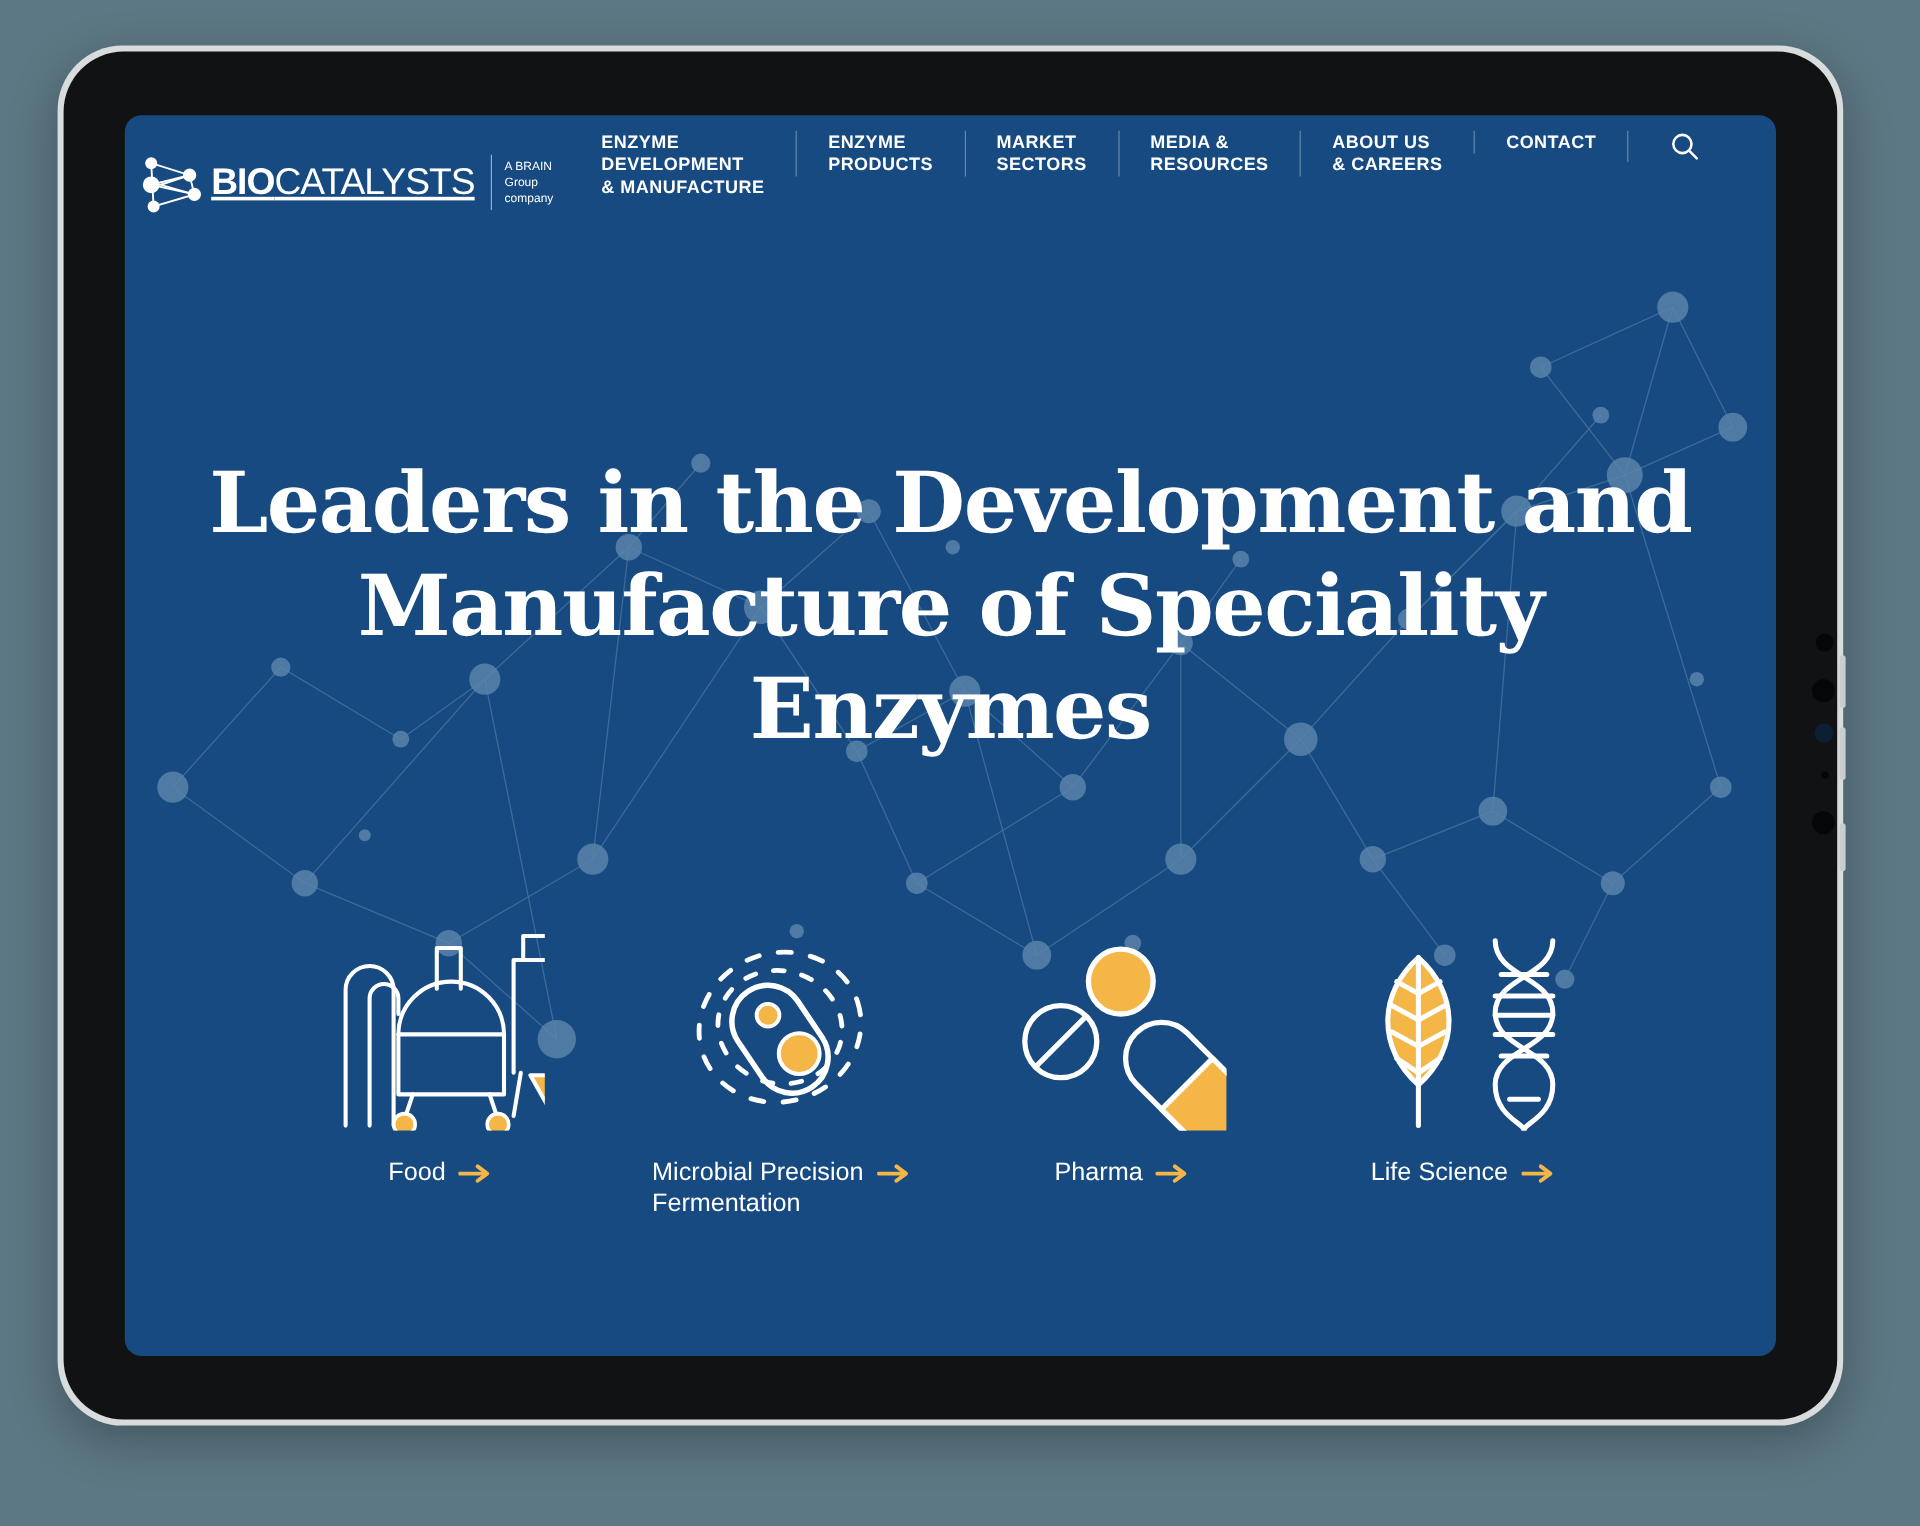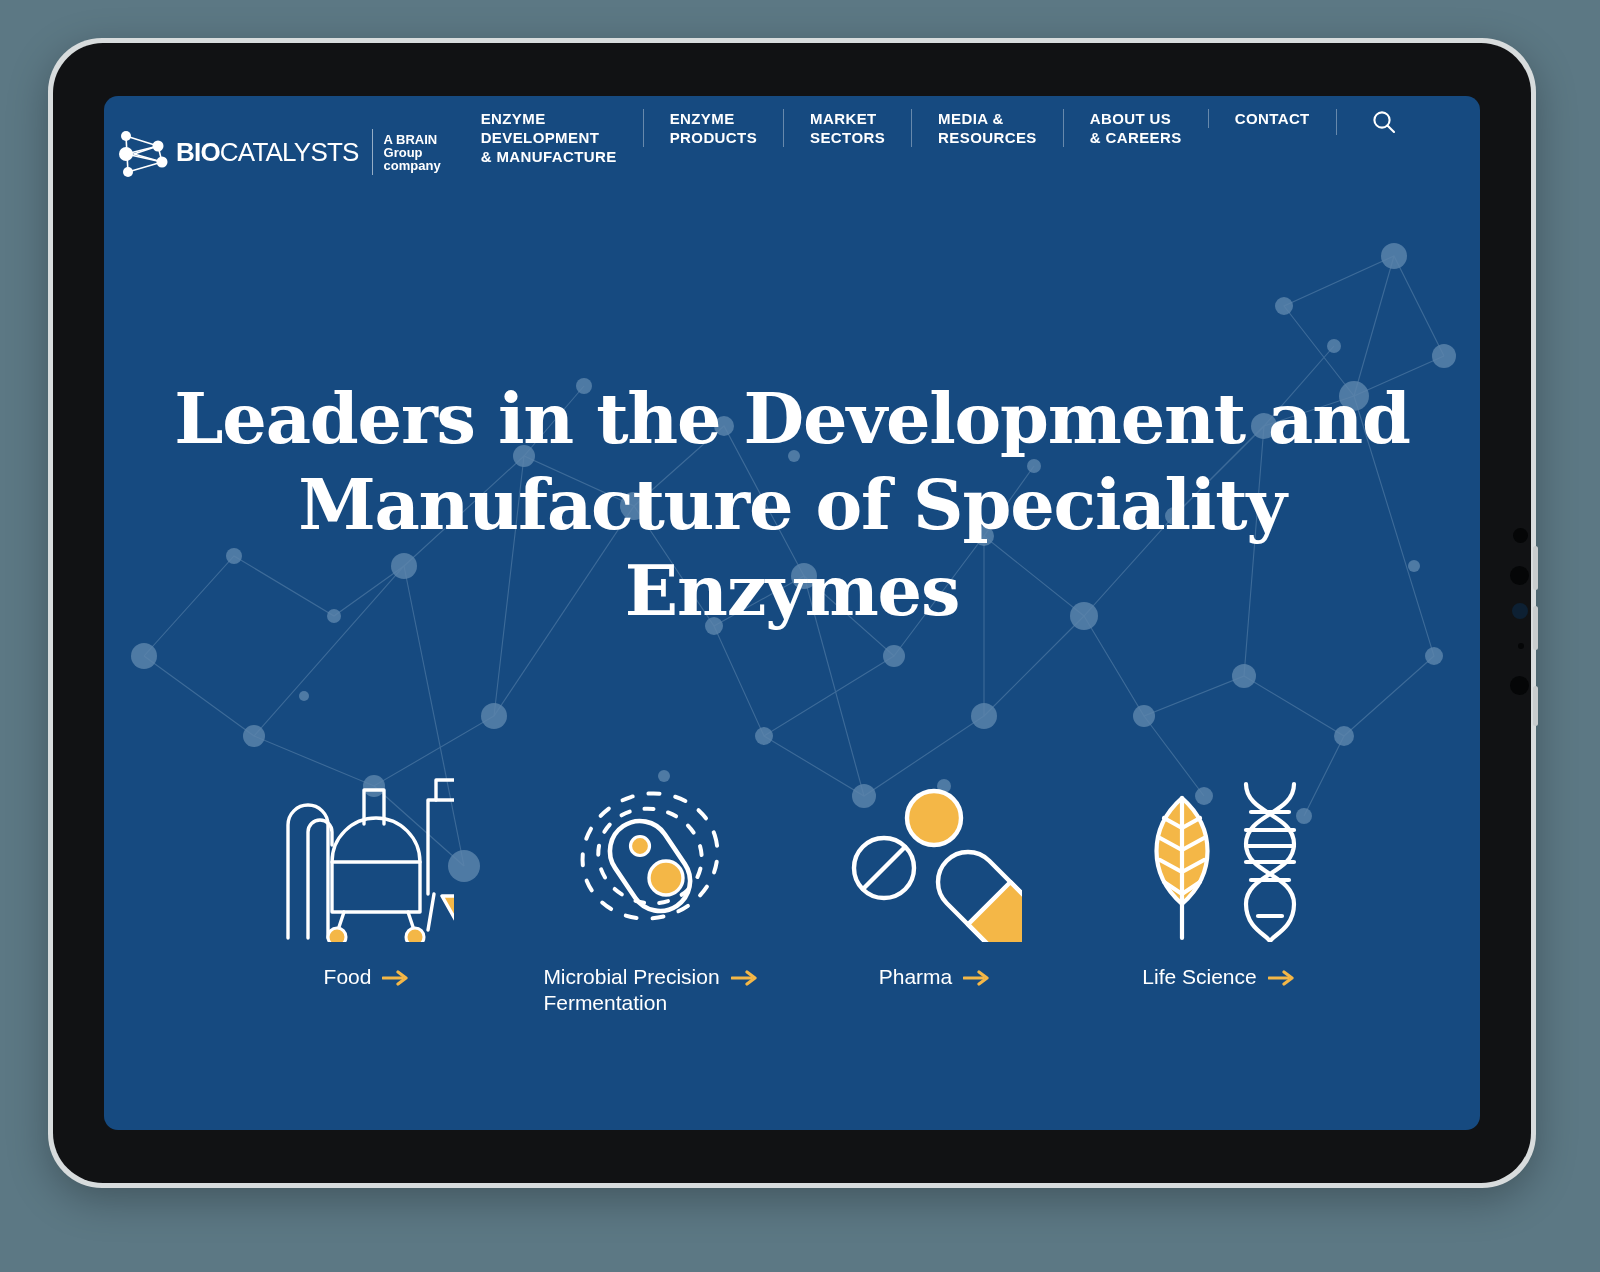--- a/index.html
+++ b/index.html
@@ -86,39 +86,40 @@
   #brand-logo {
     display: flex;
     align-items: center;
     flex: 0 0 auto;
     padding-right: 16px;
     cursor: pointer;
   }
   #logo-mark { width: 52px; height: 56px; flex: 0 0 auto; }
   #logo-wordmark {
     font-family: "Liberation Sans", sans-serif;
-    font-size: 26px;
+    font-size: 31px;
     letter-spacing: -0.8px;
     color: #ffffff;
     margin-left: 6px;
     white-space: nowrap;
+    text-decoration: underline;
   }
   #logo-wordmark .bold { font-weight: 700; }
   #logo-wordmark .light { font-weight: 400; }
 
   #logo-divider {
     width: 1px;
     height: 46px;
     background: rgba(255,255,255,0.55);
     margin: 0 11px 0 13px;
   }
   #logo-tagline {
-    font-size: 13px;
+    font-size: 10px;
     line-height: 13px;
-    font-weight: 700;
+    font-weight: 400;
     color: #ffffff;
     white-space: nowrap;
   }
 
   #main-nav {
     display: flex;
     align-items: flex-start;
     flex: 1 1 auto;
     height: 86px;
     margin-left: 24px;

